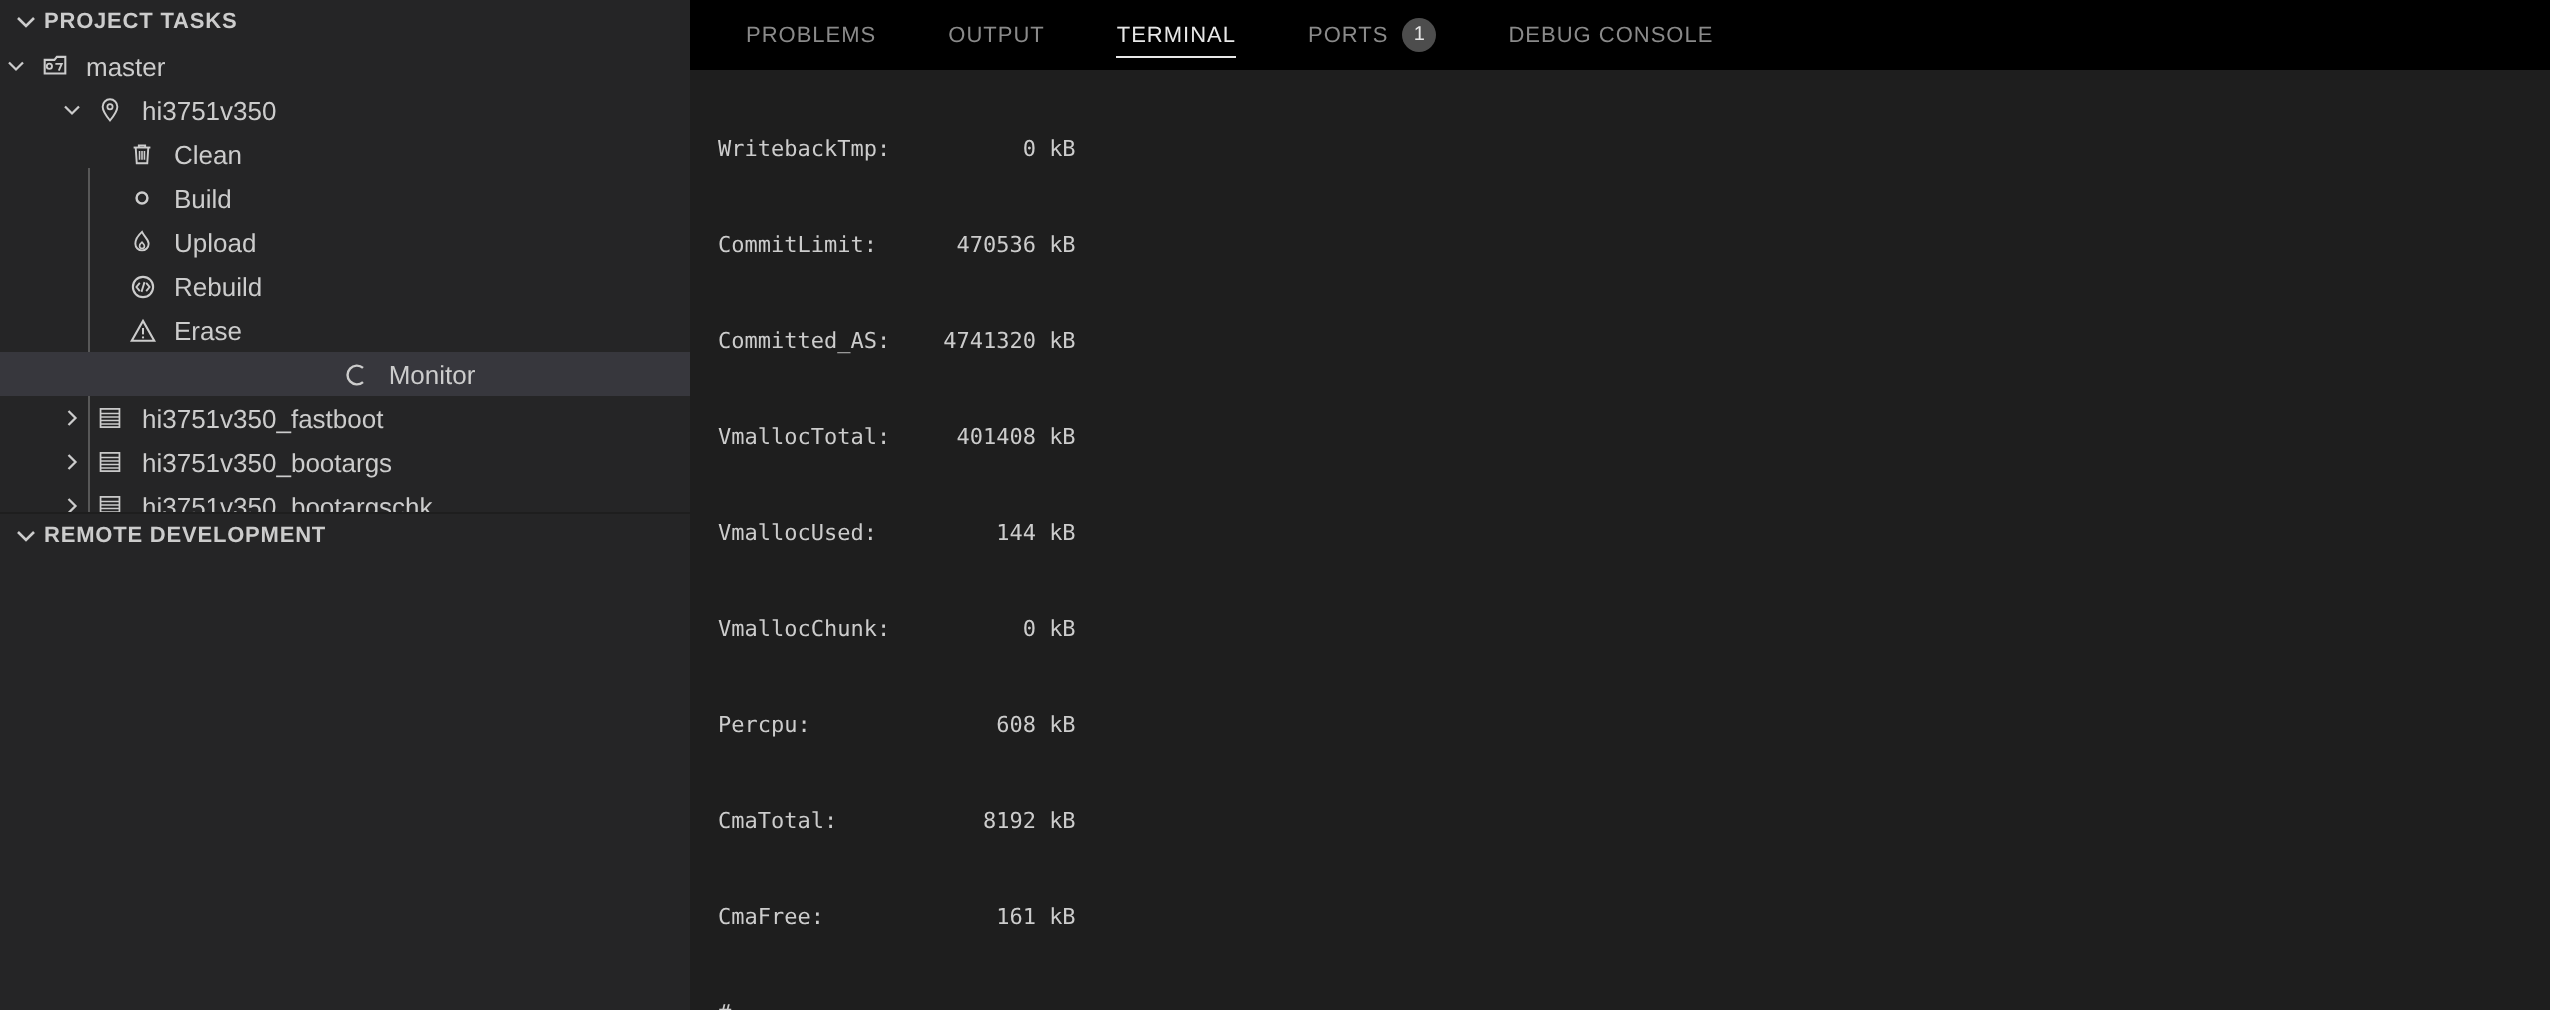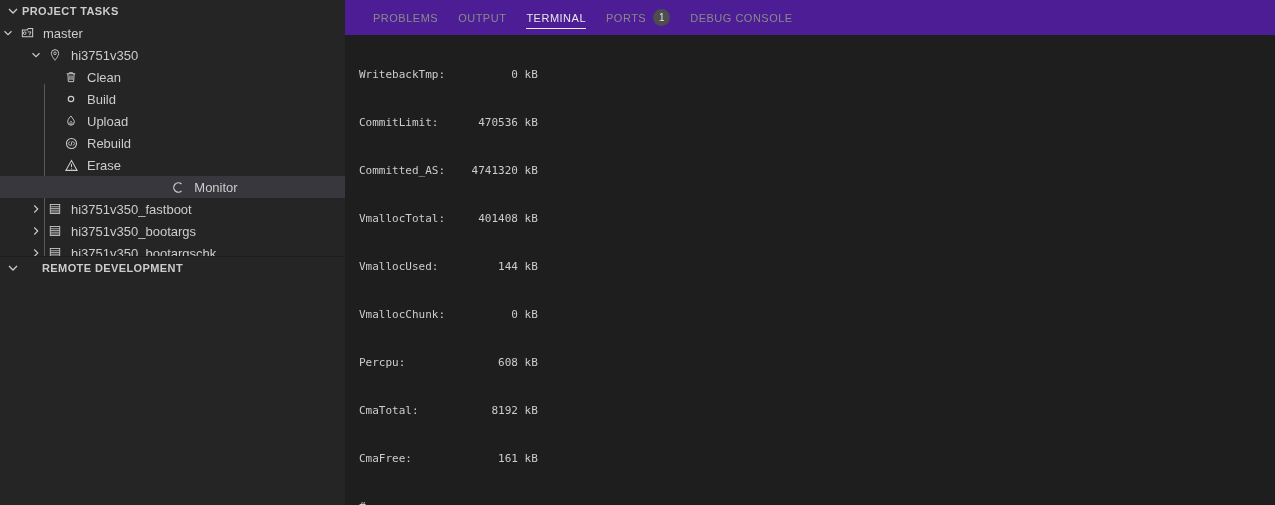--- a/index.html
+++ b/index.html
@@ -83,21 +83,21 @@
 
   
   #remote-pane {
     position: absolute;
     left: 0; bottom: 0;
     width: 345px;
     height: 249px;
     background: #252526;
     border-top: 1px solid #1e1e1e;
   }
-  #remote-pane .pane-header { background: #252526; gap: 20px; }
+  #remote-pane .pane-header { background: #252526; }
   .remote-row {
     height: 22px;
     display: flex;
     align-items: center;
     padding-left: 8px;
     background: #2d2d2d;
   }
   .remote-row .label { padding-left: 6px; }
   .remote-actions {
     margin-left: auto;
@@ -117,22 +117,22 @@
     height: 505px;
     background: #1e1e1e;
     position: relative;
     overflow: hidden;
   }
   #panel-tabs {
     height: 35px;
     display: flex;
     align-items: flex-end;
     padding-left: 18px;
-    gap: 0;
-    background: #4c1d95;
+    gap: 16px;
+    background: #000000;
   }
   .ptab {
     height: 35px;
     display: flex;
     align-items: center;
     gap: 7px;
     padding: 0 10px;
     font-size: 11px;
     letter-spacing: 0.5px;
     color: #8a8a8a;

